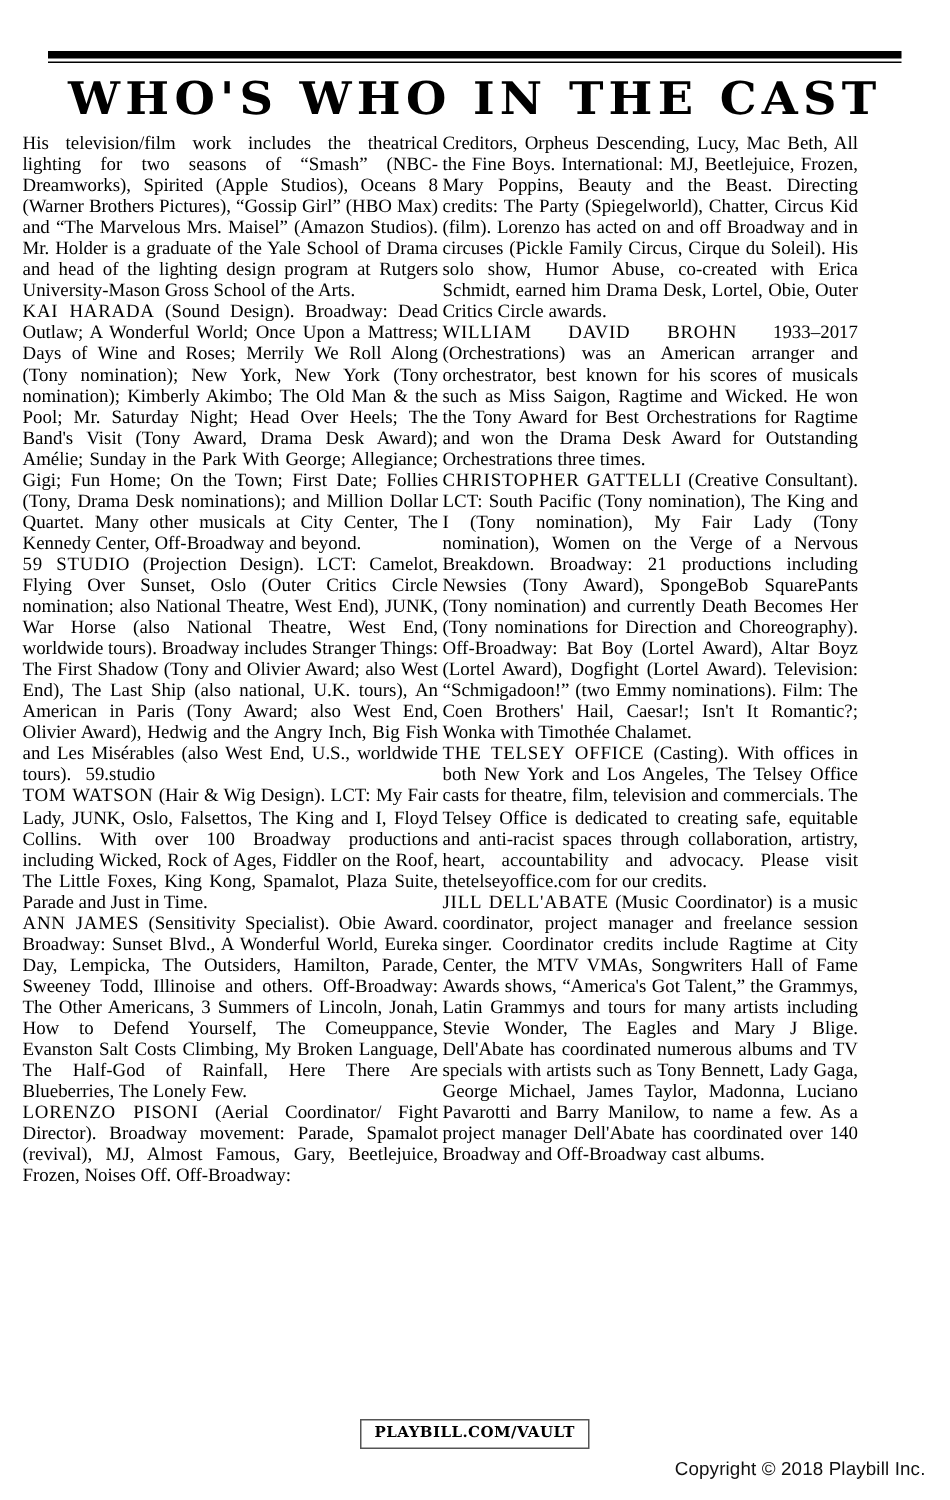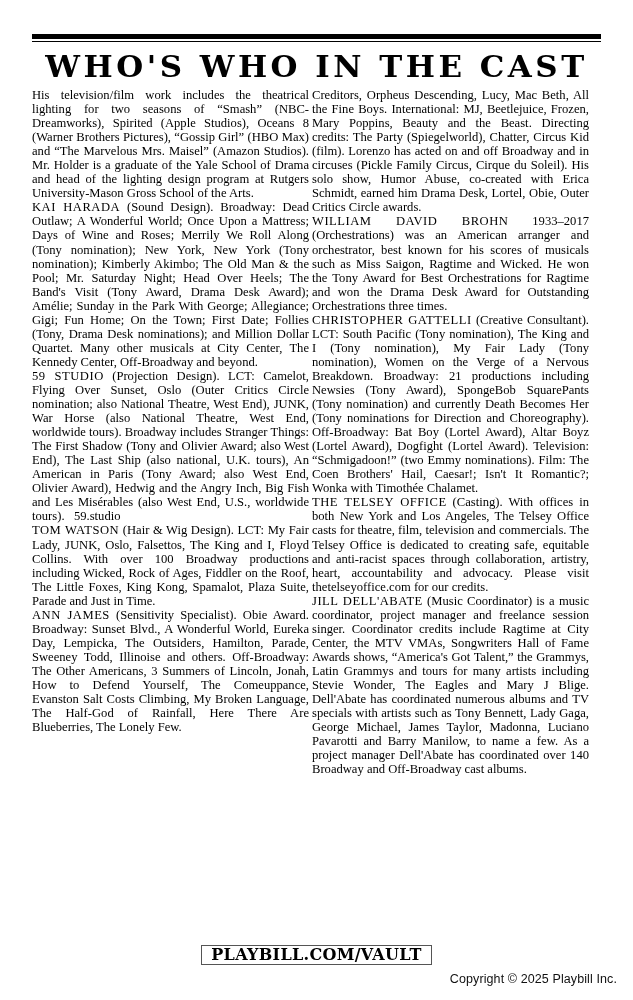--- a/index.html
+++ b/index.html
@@ -53,21 +53,21 @@
     font-size: 30px;
     line-height: 34px;
     letter-spacing: 3.4px;
     white-space: nowrap;
     transform: scaleX(1.03);
     transform-origin: center center;
   }
   
   .columns {
     position: absolute;
-    left: 32px;
+    left: 15px;
     top: 88px;
     width: 569px;
     height: 855px;
     display: flex;
     gap: 3px;
   }
   .col {
     width: 277px;
     font-size: 12.6px;
     line-height: 14.05px;
@@ -96,21 +96,21 @@
     top: 945px;
     width: 633px;
     text-align: center;
   }
   .vault-badge {
     display: inline-block;
     border: 1.5px solid #555;
     padding: 2px 9px 3px 9px;
     font-family: "DejaVu Serif", "Liberation Serif", serif;
     font-weight: 700;
-    font-size: 16px;
+    font-size: 10px;
     letter-spacing: 0.3px;
     line-height: 13px;
   }
   .copyright {
     position: absolute;
     right: 16px;
     top: 972px;
     font-family: "Liberation Sans", "DejaVu Sans", sans-serif;
     font-size: 12.5px;
     line-height: 15px;
@@ -131,29 +131,30 @@
 
   <div class="title">WHO'S WHO IN THE CAST</div>
 
   <div class="columns">
     <div class="col" id="col-left">
         <p class="cont">His television/film work includes the theatrical lighting for two seasons of “Smash” (NBC-Dreamworks), <span class="it">Spirited</span> (Apple Studios), <span class="it">Oceans 8</span> (Warner Brothers Pictures), “Gossip Girl” (HBO Max) and “The Marvelous Mrs. Maisel” (Amazon Studios). Mr. Holder is a graduate of the Yale School of Drama and head of the lighting design program at Rutgers University-Mason Gross School of the Arts.</p>
         <p class="cont"><span class="nm">KAI HARADA</span> (<span class="it">Sound Design</span>). Broadway: <span class="it">Dead Outlaw; A Wonderful World; Once Upon a Mattress; Days of Wine and Roses; Merrily We Roll Along</span> (Tony nomination); <span class="it">New York, New York</span> (Tony nomination); <span class="it">Kimberly Akimbo; The Old Man &amp; the Pool; Mr. Saturday Night; Head Over Heels; The Band's Visit</span> (Tony Award, Drama Desk Award); <span class="it">Amélie; Sunday in the Park With George; Allegiance; Gigi; Fun Home; On the Town; First Date; Follies</span> (Tony, Drama Desk nominations); and <span class="it">Million Dollar Quartet</span>. Many other musicals at City Center, The Kennedy Center, Off-Broadway and beyond.</p>
         <p class="cont"><span class="nm">59 STUDIO</span> (<span class="it">Projection Design</span>). LCT: <span class="it">Camelot, Flying Over Sunset, Oslo</span> (Outer Critics Circle nomination; also National Theatre, West End), <span class="it">JUNK, War Horse</span> (also National Theatre, West End, worldwide tours). Broadway includes <span class="it">Stranger Things: The First Shadow</span> (Tony and Olivier Award; also West End), <span class="it">The Last Ship</span> (also national, U.K. tours), <span class="it">An American in Paris</span> (Tony Award; also West End, Olivier Award), <span class="it">Hedwig and the Angry Inch, Big Fish</span> and <span class="it">Les Misérables</span> (also West End, U.S., worldwide tours).  59.studio</p>
         <p class="cont"><span class="nm">TOM WATSON</span> (<span class="it">Hair &amp; Wig Design</span>). LCT: <span class="it">My Fair Lady, JUNK, Oslo, Falsettos, The King and I, Floyd Collins</span>. With over 100 Broadway productions including <span class="it">Wicked, Rock of Ages, Fiddler on the Roof, The Little Foxes, King Kong, Spamalot, Plaza Suite, Parade</span> and <span class="it">Just in Time</span>.</p>
         <p class="cont"><span class="nm">ANN JAMES</span> (<span class="it">Sensitivity Specialist</span>). Obie Award. Broadway: <span class="it">Sunset Blvd., A Wonderful World, Eureka Day, Lempicka, The Outsiders, Hamilton, Parade, Sweeney Todd, Illinoise</span> and others. Off-Broadway: <span class="it">The Other Americans, 3 Summers of Lincoln, Jonah, How to Defend Yourself, The Comeuppance, Evanston Salt Costs Climbing, My Broken Language, The Half-God of Rainfall, Here There Are Blueberries, The Lonely Few</span>.</p>
+        <p class="cont"><span class="nm">LORENZO PISONI</span> (<span class="it">Aerial Coordinator/ Fight Director</span>). Broadway movement: <span class="it">Parade, Spamalot</span> (revival), <span class="it">MJ, Almost Famous, Gary, Beetlejuice, Frozen, Noises Off</span>. Off-Broadway:</p>
       </div>
     <div class="col" id="col-right">
         <p class="cont"><span class="it">Creditors, Orpheus Descending, Lucy, Mac Beth, All the Fine Boys</span>. International: <span class="it">MJ, Beetlejuice, Frozen, Mary Poppins, Beauty and the Beast</span>. Directing credits: <span class="it">The Party</span> (Spiegelworld), <span class="it">Chatter, Circus Kid</span> (film). Lorenzo has acted on and off Broadway and in circuses (Pickle Family Circus, Cirque du Soleil). His solo show, <span class="it">Humor Abuse</span>, co-created with Erica Schmidt, earned him Drama Desk, Lortel, Obie, Outer Critics Circle awards.</p>
         <p class="cont"><span class="nm">WILLIAM DAVID BROHN</span> 1933–2017 (<span class="it">Orchestrations</span>) was an American arranger and orchestrator, best known for his scores of musicals such as <span class="it">Miss Saigon, Ragtime</span> and <span class="it">Wicked</span>. He won the Tony Award for Best Orchestrations for <span class="it">Ragtime</span> and won the Drama Desk Award for Outstanding Orchestrations three times.</p>
         <p class="cont"><span class="nm">CHRISTOPHER GATTELLI</span> (<span class="it">Creative Consultant</span>). LCT: <span class="it">South Pacific</span> (Tony nomination), <span class="it">The King and I</span> (Tony nomination), <span class="it">My Fair Lady</span> (Tony nomination), <span class="it">Women on the Verge of a Nervous Breakdown</span>. Broadway: 21 productions including <span class="it">Newsies</span> (Tony Award), <span class="it">SpongeBob SquarePants</span> (Tony nomination) and currently <span class="it">Death Becomes Her</span> (Tony nominations for Direction and Choreography). Off-Broadway: <span class="it">Bat Boy</span> (Lortel Award), <span class="it">Altar Boyz</span> (Lortel Award), <span class="it">Dogfight</span> (Lortel Award). Television: “Schmigadoon!” (two Emmy nominations). Film: The Coen Brothers' <span class="it">Hail, Caesar!; Isn't It Romantic?; Wonka</span> with Timothée Chalamet.</p>
         <p class="cont"><span class="nm">THE TELSEY OFFICE</span> (<span class="it">Casting</span>). With offices in both New York and Los Angeles, The Telsey Office casts for theatre, film, television and commercials. The Telsey Office is dedicated to creating safe, equitable and anti-racist spaces through collaboration, artistry, heart, accountability and advocacy. Please visit thetelseyoffice.com for our credits.</p>
         <p class="cont"><span class="nm">JILL DELL'ABATE</span> (<span class="it">Music Coordinator</span>) is a music coordinator, project manager and freelance session singer. Coordinator credits include <span class="it">Ragtime</span> at City Center, the MTV VMAs, Songwriters Hall of Fame Awards shows, “America's Got Talent,” the Grammys, Latin Grammys and tours for many artists including Stevie Wonder, The Eagles and Mary J Blige. Dell'Abate has coordinated numerous albums and TV specials with artists such as Tony Bennett, Lady Gaga, George Michael, James Taylor, Madonna, Luciano Pavarotti and Barry Manilow, to name a few. As a project manager Dell'Abate has coordinated over 140 Broadway and Off-Broadway cast albums.</p>
       </div>
   </div>
 
   <div class="vault">
     <span class="vault-badge">PLAYBILL.COM/VAULT</span>
   </div>
 
-  <div class="copyright">Copyright © 2025 Playbill Inc.</div>
+  <div class="copyright">Copyright © 2018 Playbill Inc.</div>
 
 </div>
 
 </body></html>

